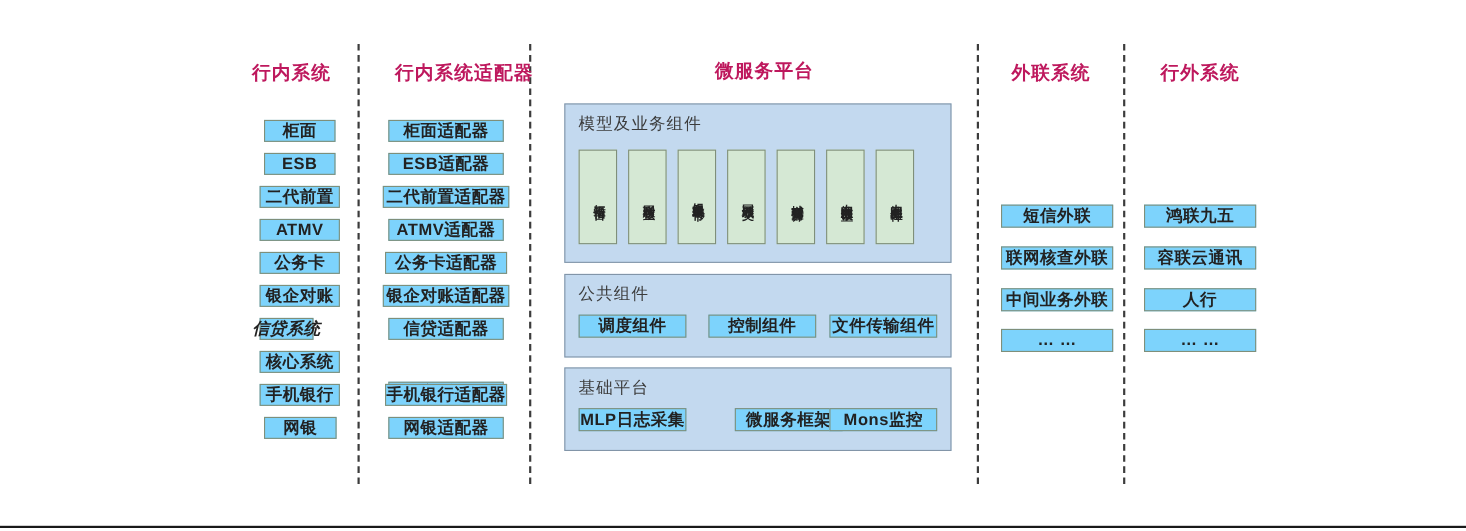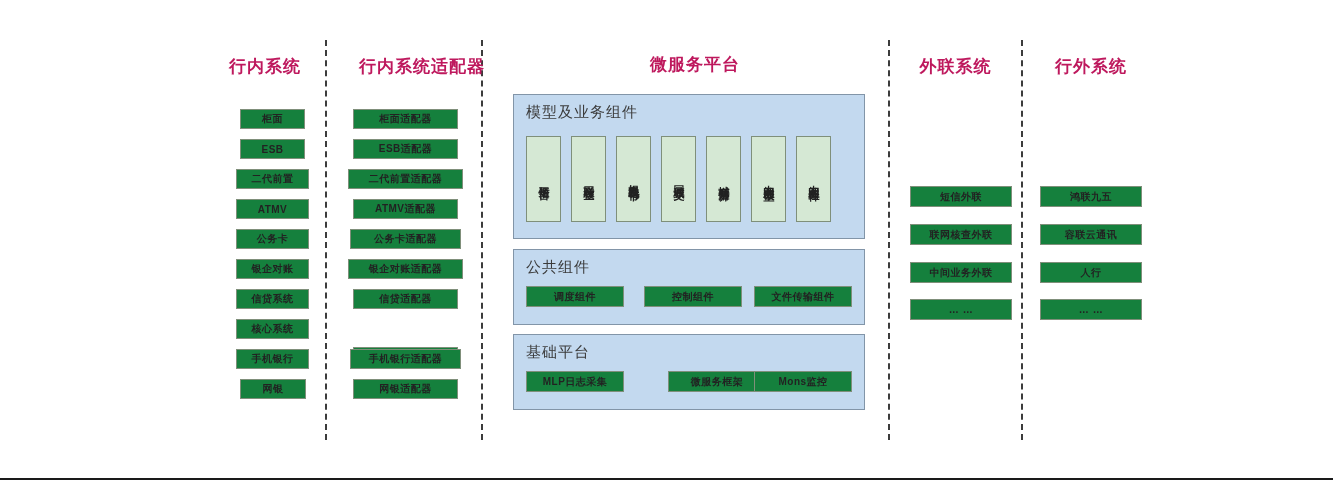--- a/index.html
+++ b/index.html
@@ -44,26 +44,26 @@
     font-weight: bold;
     color: #be185d;
     letter-spacing: 1px;
     white-space: nowrap;
     line-height: 22px;
   }
 
   
   .gbox {
     position: absolute;
-    background: #15803d;
+    background: #7dd3fc;
     border: 1.5px solid #7f8f7a;
     display: flex;
     align-items: center;
     justify-content: center;
-    font-size: 10px;
+    font-size: 15px;
     color: #222222;
     font-weight: bold;
     white-space: nowrap;
     letter-spacing: .5px;
   }
 
   
   .vbox {
     position: absolute;
     background: #d5e8d4;
@@ -113,21 +113,21 @@
   <div class="col-title" style="left:515px; top:54px; width:360px;">微服务平台</div>
   <div class="col-title" style="left:893px; top:56px; width:125px;">外联系统</div>
   <div class="col-title" style="left:1026px; top:56px; width:130px;">行外系统</div>
 
   <div class="gbox" style="left:240px; top:109px; width:65px; height:20px;">柜面</div>
   <div class="gbox" style="left:240px; top:139px; width:65px; height:20px;">ESB</div>
   <div class="gbox" style="left:236px; top:169px; width:73px; height:20px;">二代前置</div>
   <div class="gbox" style="left:236px; top:199px; width:73px; height:20px;">ATMV</div>
   <div class="gbox" style="left:236px; top:229px; width:73px; height:20px;">公务卡</div>
   <div class="gbox" style="left:236px; top:259px; width:73px; height:20px;">银企对账</div>
-  <div class="gbox" style="left:236px; top:289px; width:73px; height:20px;">信贷系统</div>
+  <div class="gbox" style="left:236px; top:289px; width:49px; height:20px;font-style:italic;">信贷系统</div>
   <div class="gbox" style="left:236px; top:319px; width:73px; height:20px;">核心系统</div>
   <div class="gbox" style="left:236px; top:349px; width:73px; height:20px;">手机银行</div>
   <div class="gbox" style="left:240px; top:379px; width:66px; height:20px;">网银</div>
 
   <div class="gbox" style="left:353px; top:109px; width:105px; height:20px;">柜面适配器</div>
   <div class="gbox" style="left:353px; top:139px; width:105px; height:20px;">ESB适配器</div>
   <div class="gbox" style="left:348px; top:169px; width:115px; height:20px;">二代前置适配器</div>
   <div class="gbox" style="left:353px; top:199px; width:105px; height:20px;">ATMV适配器</div>
   <div class="gbox" style="left:350px; top:229px; width:111px; height:20px;">公务卡适配器</div>
   <div class="gbox" style="left:348px; top:259px; width:115px; height:20px;">银企对账适配器</div>

